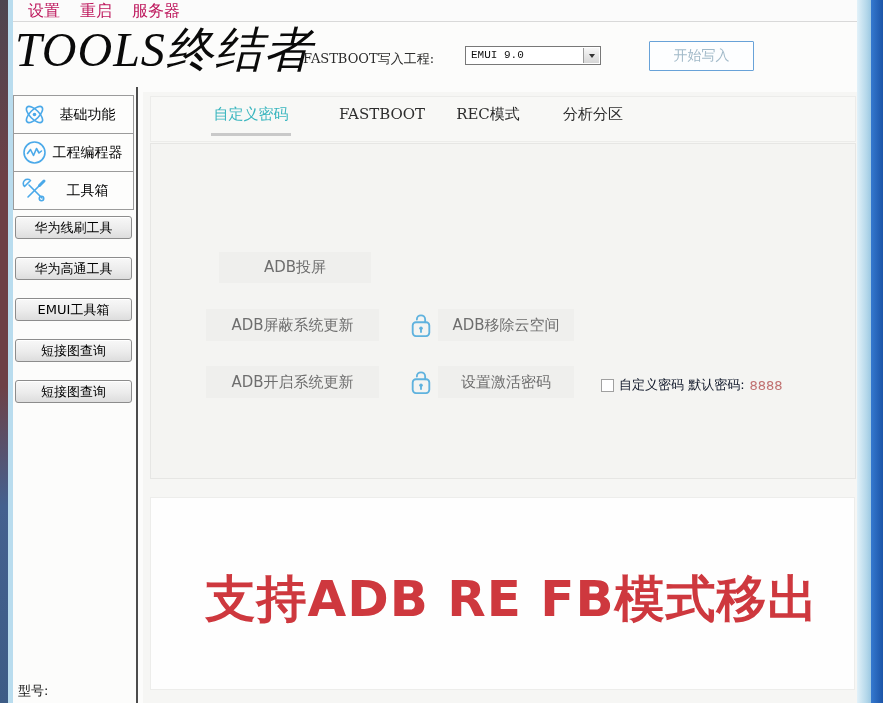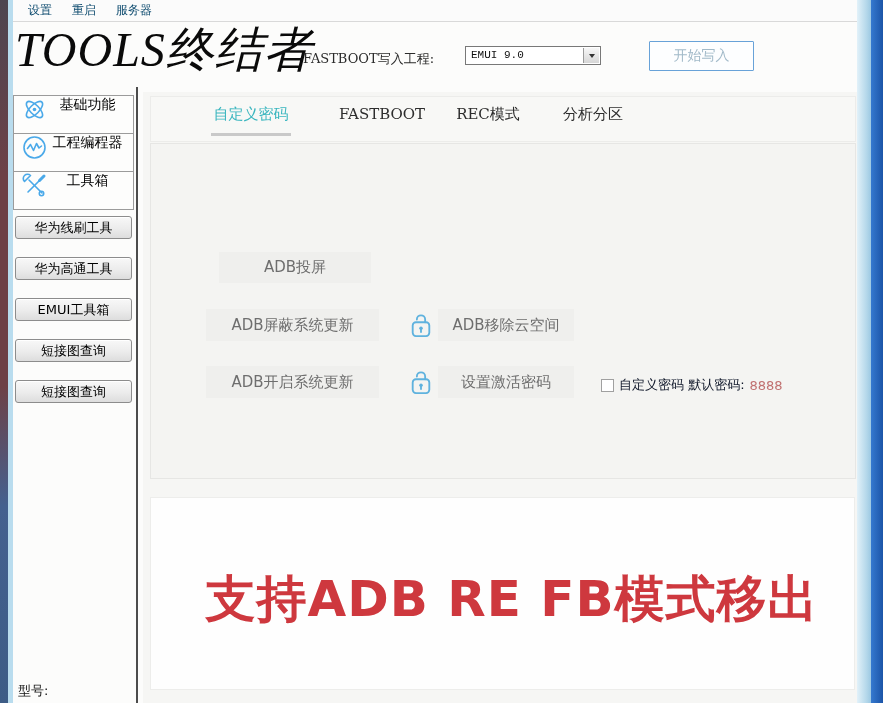--- a/index.html
+++ b/index.html
@@ -14,21 +14,21 @@
   .win-border-right { position:absolute; left:857px; top:0; width:14px; height:703px;
     background:linear-gradient(90deg,#e2f1f9,#b3d7ea 70%,#9cc8e2); }
   .desktop-right { position:absolute; left:871px; top:0; width:12px; height:703px;
     background:linear-gradient(90deg,#3579cf,#1c55a8); }
 
   .content { position:absolute; left:13px; top:0; width:844px; height:703px; background:#fcfcfb; }
 
   
   .menubar { position:absolute; left:0; top:0; width:844px; height:22px; background:#fbfbfb;
     border-bottom:1px solid #d9d9d9; padding-left:5px; display:flex; align-items:center; }
-  .menu-item { font-size:12px; color:#0c4a6e; padding:0 10px; line-height:21px; cursor:default; }
+  .menu-item { font-size:16px; color:#be185d; padding:0 10px; line-height:21px; cursor:default; }
 
   
   .app-title { position:absolute; left:2px; top:18px; font-family:"Liberation Serif","DejaVu Serif",serif;
     font-size:48px; color:#0a0a0a; letter-spacing:1px; white-space:nowrap;font-style:italic; }
   .project-label { position:absolute; left:290px; top:50px; font-family:"DejaVu Serif","Liberation Serif",serif;
     font-size:13px; color:#2b2b2b; }
   .select { position:absolute; left:452px; top:46px; width:136px; height:19px; background:#fff;
     border:1px solid #787878; }
   .select-value { position:absolute; left:5px; top:2px; font-family:"Liberation Mono","DejaVu Sans Mono",monospace;
     font-size:11px; color:#111; }
@@ -36,21 +36,21 @@
     background:linear-gradient(#f7f7f7,#d6d6d6); border-left:1px solid #9a9a9a;
     display:flex; align-items:center; justify-content:center; }
   .select-arrow-btn i { width:0; height:0; border-left:3px solid transparent; border-right:3px solid transparent;
     border-top:4px solid #333; }
   .start-btn { position:absolute; left:636px; top:41px; width:105px; height:30px; background:#fdfeff;
     border:1px solid #68a2d8; border-radius:1px; color:#a2bac9; font-size:14px;
     font-family:"DejaVu Sans","Liberation Sans",sans-serif; }
 
   
   .nav-item { position:absolute; left:0; width:121px; height:39px; background:#fdfdfc;
-    border:1px solid #9b9b9b; display:flex; align-items:flex-start; padding-left:7px; cursor:default; }
+    border:1px solid #9b9b9b; display:flex; align-items:center; padding-left:7px; cursor:default; }
   .nav-item .nav-label { flex:1; text-align:center; padding-right:6px; font-size:14px; color:#000; }
   .nav-icon { width:27px; height:27px; flex:0 0 27px; }
   .side-btn { position:absolute; left:2px; width:117px; height:23px; border:1px solid #8c8c8c; border-radius:3px;
     background:linear-gradient(#f8f8f8,#ececec 55%,#dddddd); box-shadow:inset 0 1px 0 #fff;
     font-size:13px; color:#000; font-family:"DejaVu Sans","Liberation Sans",sans-serif; }
   .model-label { position:absolute; left:5px; top:682px; font-size:13px; color:#111; }
   .divider { position:absolute; left:123px; top:87px; width:2px; height:616px; background:#4c4c4c; }
 
   
   .main-bg { position:absolute; left:130px; top:92px; width:714px; height:611px; background:#f6f6f4; }

